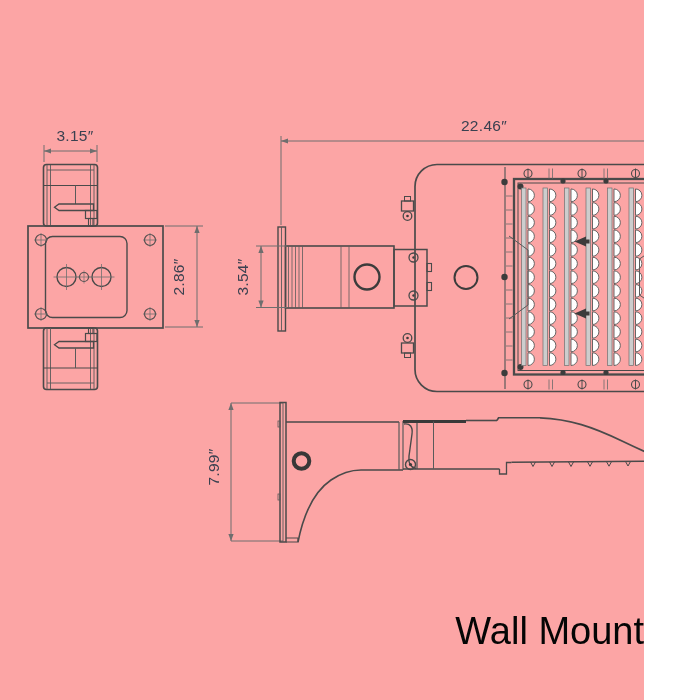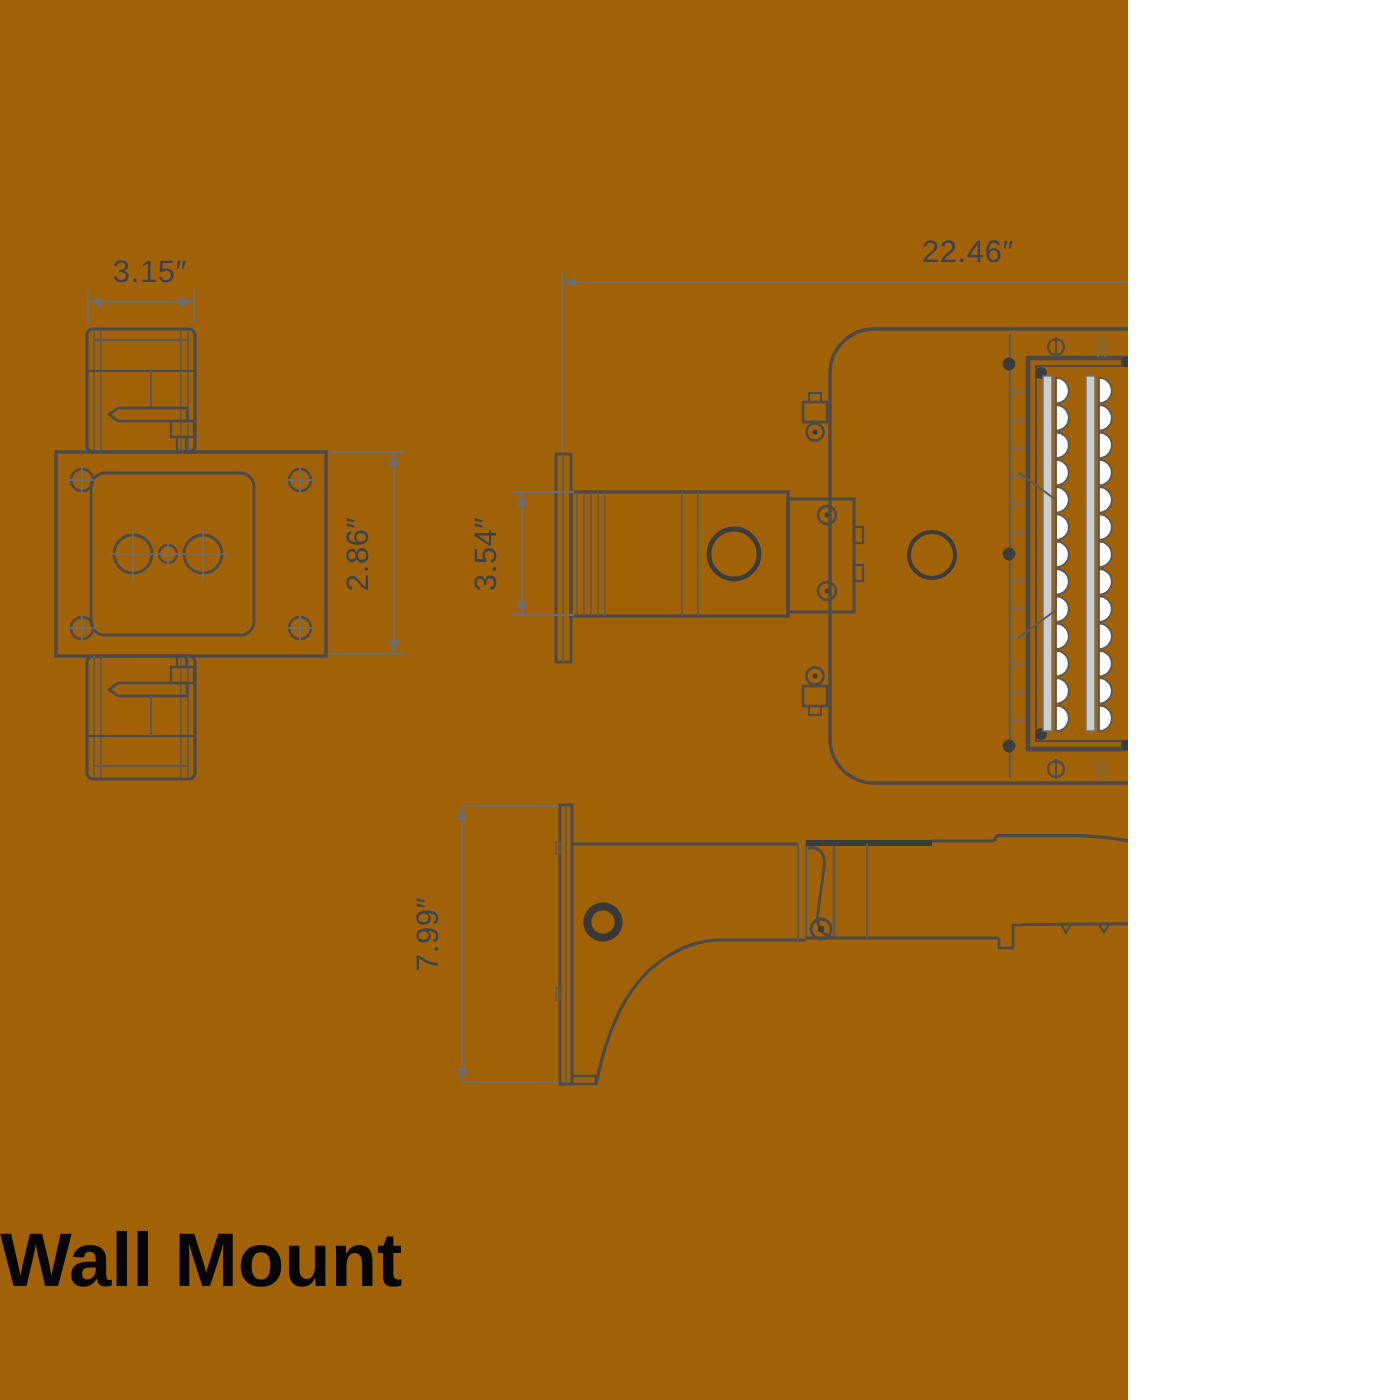--- a/index.html
+++ b/index.html
@@ -1,21 +1,21 @@
 <!DOCTYPE html>
 <html><head>
 <meta charset="utf-8">
 <style>
   html,body{margin:0;padding:0;background:#ffffff;}
-  #stage{position:relative;width:564px;height:700px;background:#a16207;overflow:hidden;
+  #stage{position:relative;width:644px;height:700px;background:#fca5a5;overflow:hidden;
          font-family:"Liberation Sans", sans-serif;}
   svg{position:absolute;left:0;top:0;}
   .dim-text{font-family:"Liberation Sans", sans-serif;font-size:15.5px;fill:#3a4150;letter-spacing:.3px;}
-  .title{position:absolute;left:0;right:0;top:610px;text-align:left;
-         font-family:"Liberation Sans", sans-serif;font-size:38px;font-weight:700;color:#050505;}
+  .title{position:absolute;left:0;right:0;top:610px;text-align:right;
+         font-family:"Liberation Sans", sans-serif;font-size:38px;font-weight:400;color:#050505;}
   .ln{stroke:#4a4a4a;fill:none;}
   .thin{stroke:#5a5a5a;fill:none;}
   .dim{stroke:#6e6e6e;fill:none;stroke-width:1;}
   .arrow{fill:#6e6e6e;stroke:none;}
   .dark{fill:#3c3c3c;stroke:none;}
 </style>
 </head>
 <body>
 
 <div id="stage">

